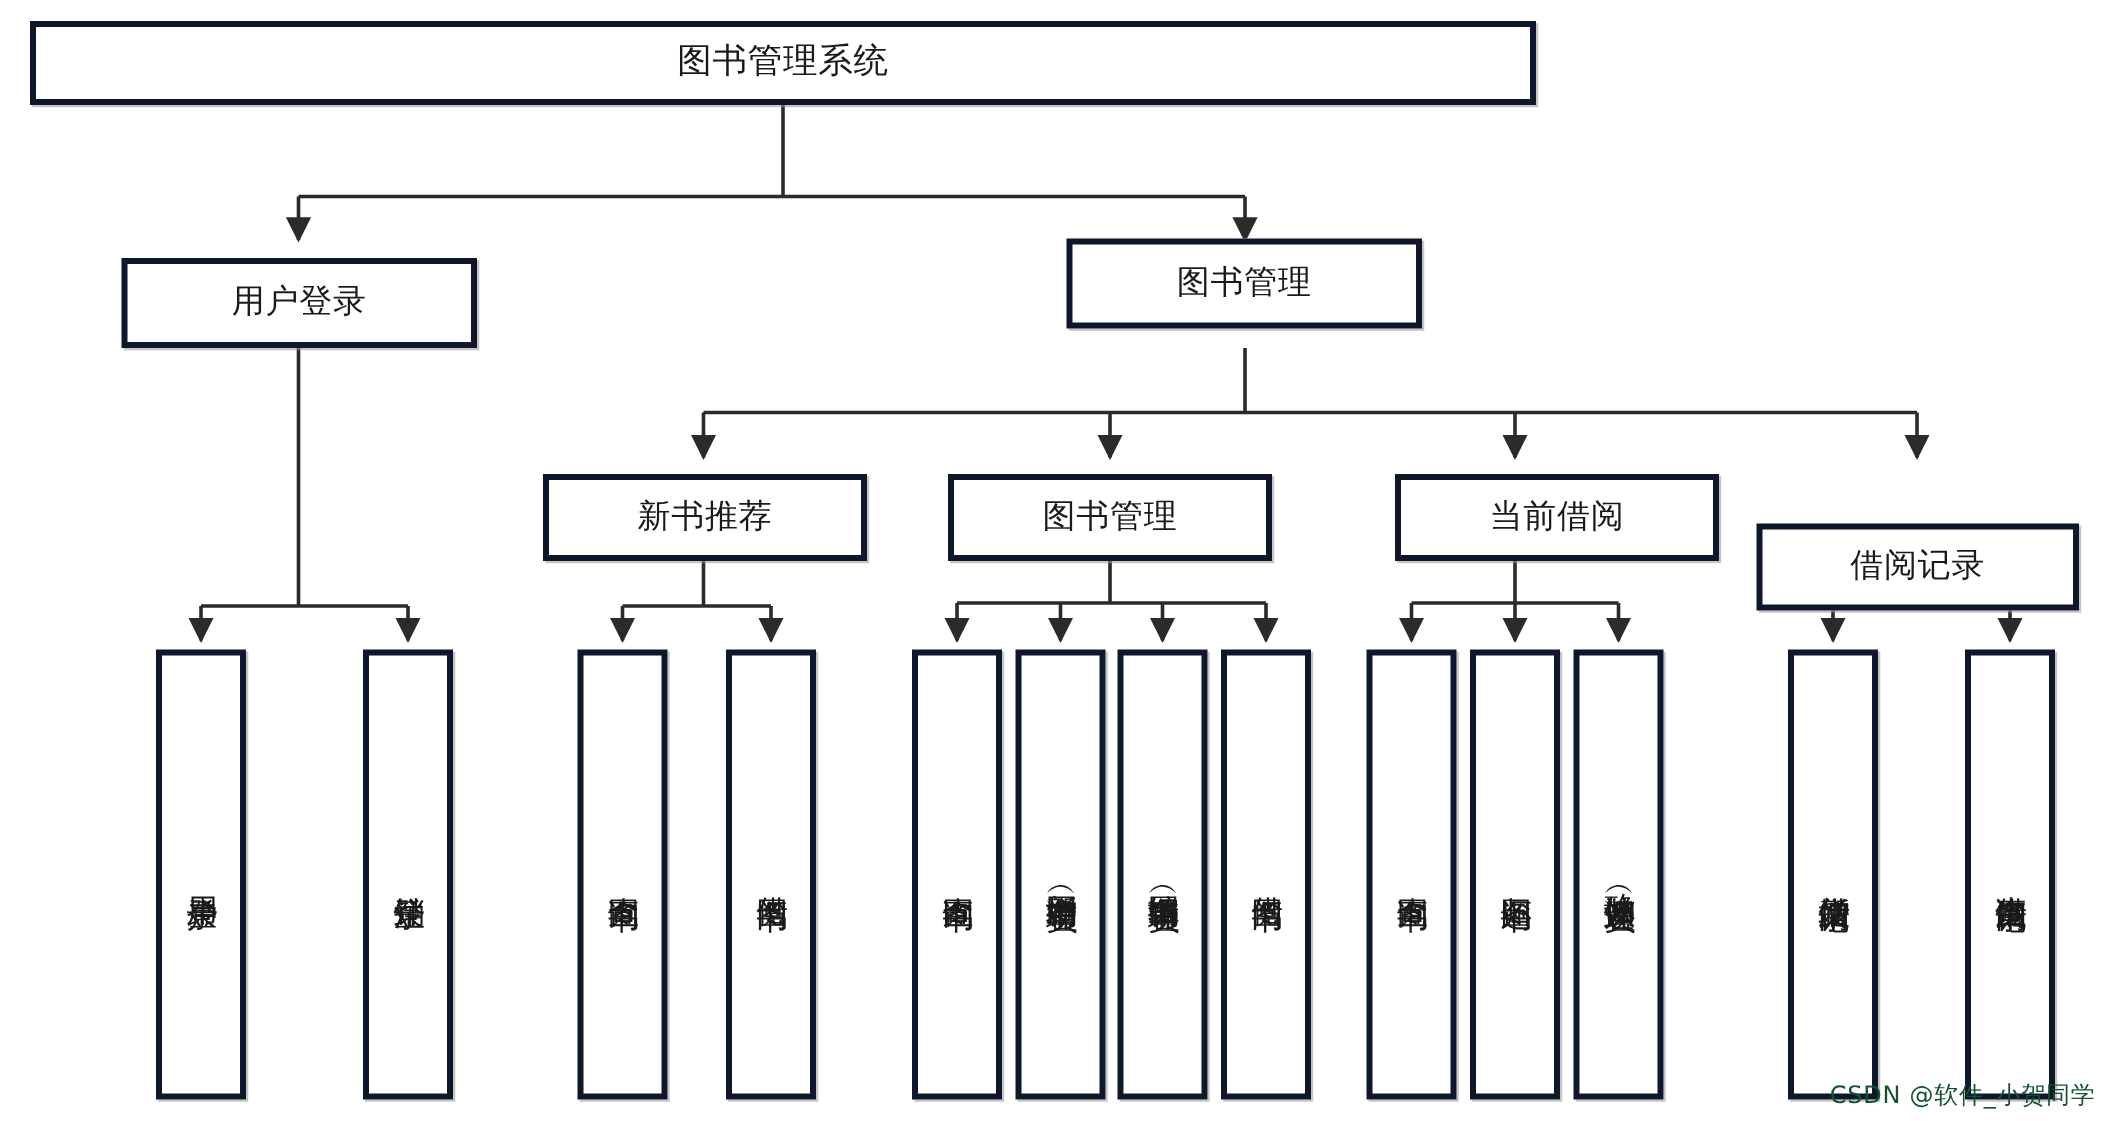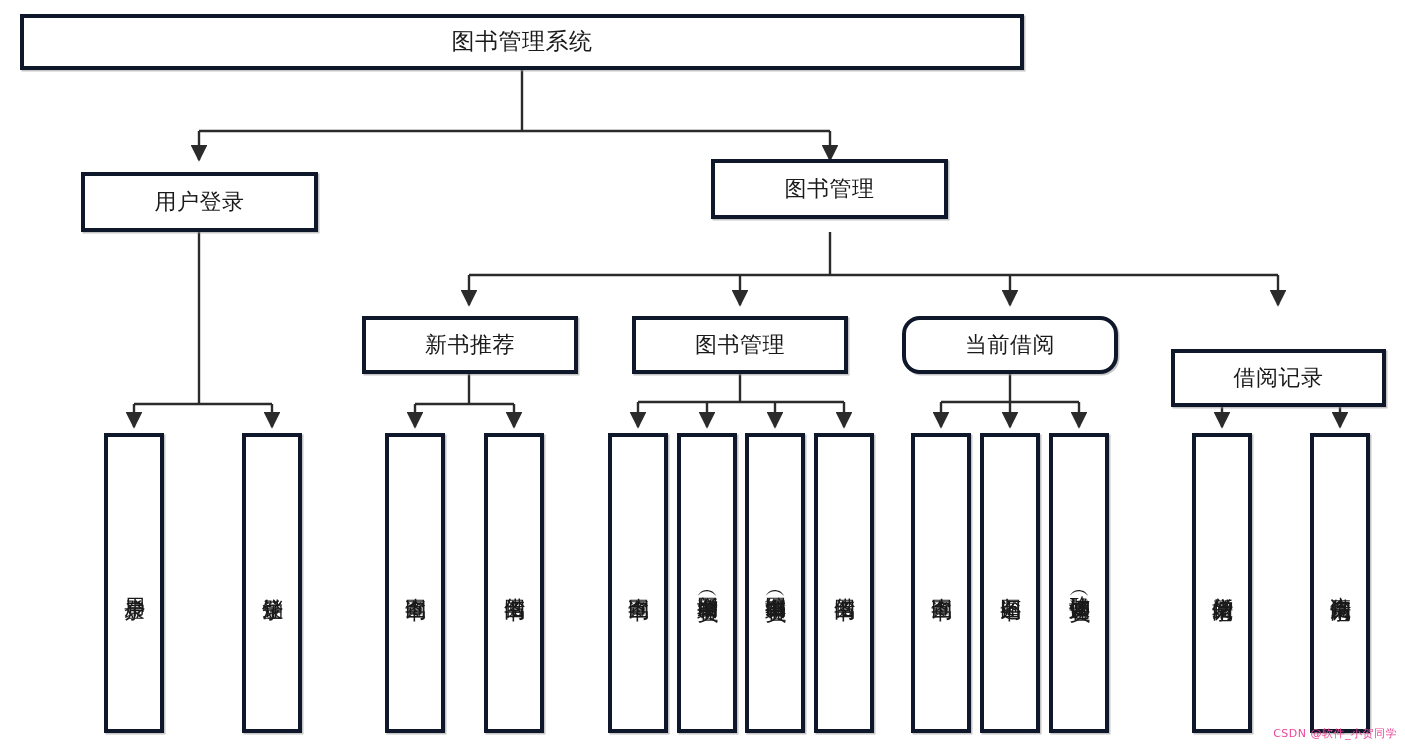--- a/index.html
+++ b/index.html
@@ -64,22 +64,22 @@
     font-size: 21px;
     line-height: 1.22;
     letter-spacing: 1px;
     white-space: nowrap;
     max-height: 100%;
   }
   #watermark {
     position: absolute;
     right: 8px;
     bottom: 6px;
-    font-size: 11px;
-    color: #ec4899;
+    font-size: 16px;
+    color: #14532d;
     letter-spacing: 0.5px;
     z-index: 5;
     white-space: nowrap;
     font-family: "DejaVu Sans", "Liberation Sans", sans-serif;
   }
 </style>
 </head>
 <body>
 
 <div id="diagram-root">
@@ -145,21 +145,21 @@
   <div class="node h" style="left:711px; top:159px; width:237px; height:60px;">
     <span class="label">图书管理</span>
   </div>
 
   <div class="node h" style="left:362px; top:316px; width:216px; height:58px;">
     <span class="label">新书推荐</span>
   </div>
   <div class="node h" style="left:632px; top:316px; width:216px; height:58px;">
     <span class="label">图书管理</span>
   </div>
-  <div class="node h" style="left:902px; top:316px; width:216px; height:58px;border-radius:18px;">
+  <div class="node h" style="left:930px; top:316px; width:216px; height:58px;">
     <span class="label">当前借阅</span>
   </div>
   <div class="node h" style="left:1171px; top:316px; width:215px; height:58px;margin-top:33px;">
     <span class="label">借阅记录</span>
   </div>
 
   <div class="node v" style="left:104px; top:433px; width:60px; height:300px;">
     <span class="label">用户登录</span>
   </div>
   <div class="node v" style="left:242px; top:433px; width:60px; height:300px;">

